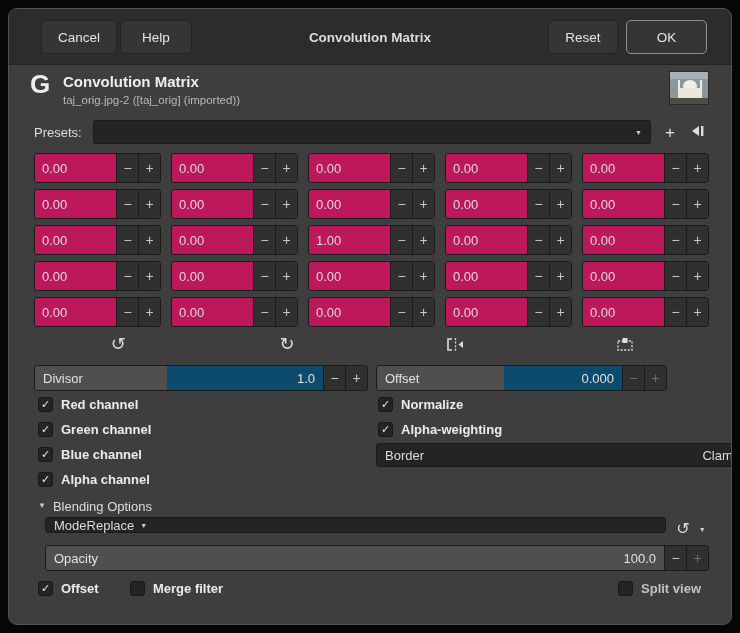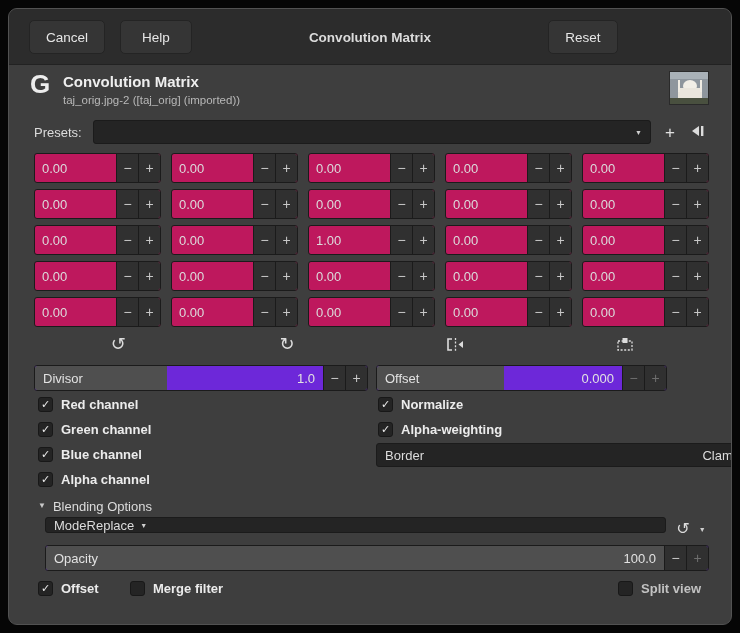--- a/index.html
+++ b/index.html
@@ -8,21 +8,21 @@
 
   .window{position:absolute;left:8px;top:8px;width:724px;height:617px;background:#3e3e3e;
     border:1px solid #525252;border-radius:9px;overflow:hidden}
 
   
   .titlebar{position:absolute;left:0;top:0;width:100%;height:56px;background:#2c2c2c;border-bottom:1px solid #222}
   .ttitle{position:absolute;left:0;top:0;width:100%;height:56px;display:flex;align-items:center;justify-content:center;
     color:#dcdcdc;font-weight:bold;font-size:13.5px;pointer-events:none}
   .tbtn{position:absolute;top:11px;height:34px;background:#353535;border:1px solid #242424;border-radius:5px;
     color:#e6e6e6;font-size:13.5px;font-family:inherit;padding:0;cursor:default}
-  .tbtn.cancel{left:20px;width:76px}
+  .tbtn.cancel{left:32px;width:76px}
   .tbtn.help{left:111px;width:72px}
   .tbtn.reset{right:113px;width:70px}
   .tbtn.ok{right:24px;width:81px;border-color:#8f8f8f}
 
   
   .glogo{position:absolute;left:21px;top:62px;font-size:26px;font-weight:bold;color:#ededed;line-height:1}
   .htitle{position:absolute;left:54px;top:64px;font-size:15px;font-weight:bold;color:#eeeeee}
   .hsub{position:absolute;left:54px;top:85px;font-size:11.5px;color:#b8b8b8}
   .thumb{position:absolute;left:660px;top:62px;width:40px;height:34px;overflow:hidden;border:1px solid #2a2a2a}
   .thumb svg{display:block}
@@ -46,21 +46,21 @@
   .spin{width:22px;flex:0 0 22px;background:#303030;border:none;border-left:1px solid #1b1b1b;color:#c8c8c8;
     font-size:14px;font-family:inherit;padding:0;line-height:1;cursor:default}
   .spin.dim{color:#6e6e6e}
 
   
   .tools{position:absolute;left:25px;top:322px;width:675px;height:26px;display:grid;grid-template-columns:repeat(4,1fr)}
   .toolbtn{background:transparent;border:none;color:#dcdcdc;font-size:18px;line-height:1;cursor:default;
     display:flex;align-items:center;justify-content:center;font-family:inherit}
 
   
-  .spinscale{position:absolute;height:26px;display:flex;border:1px solid #1b1b1b;border-radius:3px;overflow:hidden;background:#6d28d9}
+  .spinscale{position:absolute;height:26px;display:flex;border:1px solid #1b1b1b;border-radius:3px;overflow:hidden;background:#0c4a6e}
   .ssbar{position:relative;flex:1;min-width:0}
   .ssfill{position:absolute;left:0;top:0;bottom:0;background:#4f4f4f}
   .sslabel{position:absolute;left:8px;top:50%;transform:translateY(-50%);font-size:13px;color:#e2e2e2;white-space:nowrap}
   .ssvalue{position:absolute;right:8px;top:50%;transform:translateY(-50%);font-size:13px;color:#e2e2e2}
   .ss-divisor{left:25px;top:356px;width:334px}
   .ss-offset{left:367px;top:356px;width:291px}
   .ss-opacity{left:36px;top:536px;width:664px}
 
   
   .check{position:absolute;display:flex;align-items:center;gap:8px;height:17px;cursor:default}
@@ -97,20 +97,21 @@
 </head>
 <body>
 
 <div class="window">
 
   <div class="titlebar">
     <div class="ttitle">Convolution Matrix</div>
     <button class="tbtn cancel">Cancel</button>
     <button class="tbtn reset">Reset</button>
     <button class="tbtn help">Help</button>
+    <button class="tbtn ok">OK</button>
   </div>
 
   <span class="glogo">G</span>
   <div class="htitle">Convolution Matrix</div>
   <div class="hsub">taj_orig.jpg-2 ([taj_orig] (imported))</div>
   <div class="thumb">
     <svg width="40" height="34" viewBox="0 0 40 34">
       <rect width="40" height="34" fill="#8e969d"></rect>
       <rect width="40" height="7" fill="#a9b1b7"></rect>
       <ellipse cx="20" cy="14" rx="7" ry="6" fill="#f1eee6"></ellipse>

